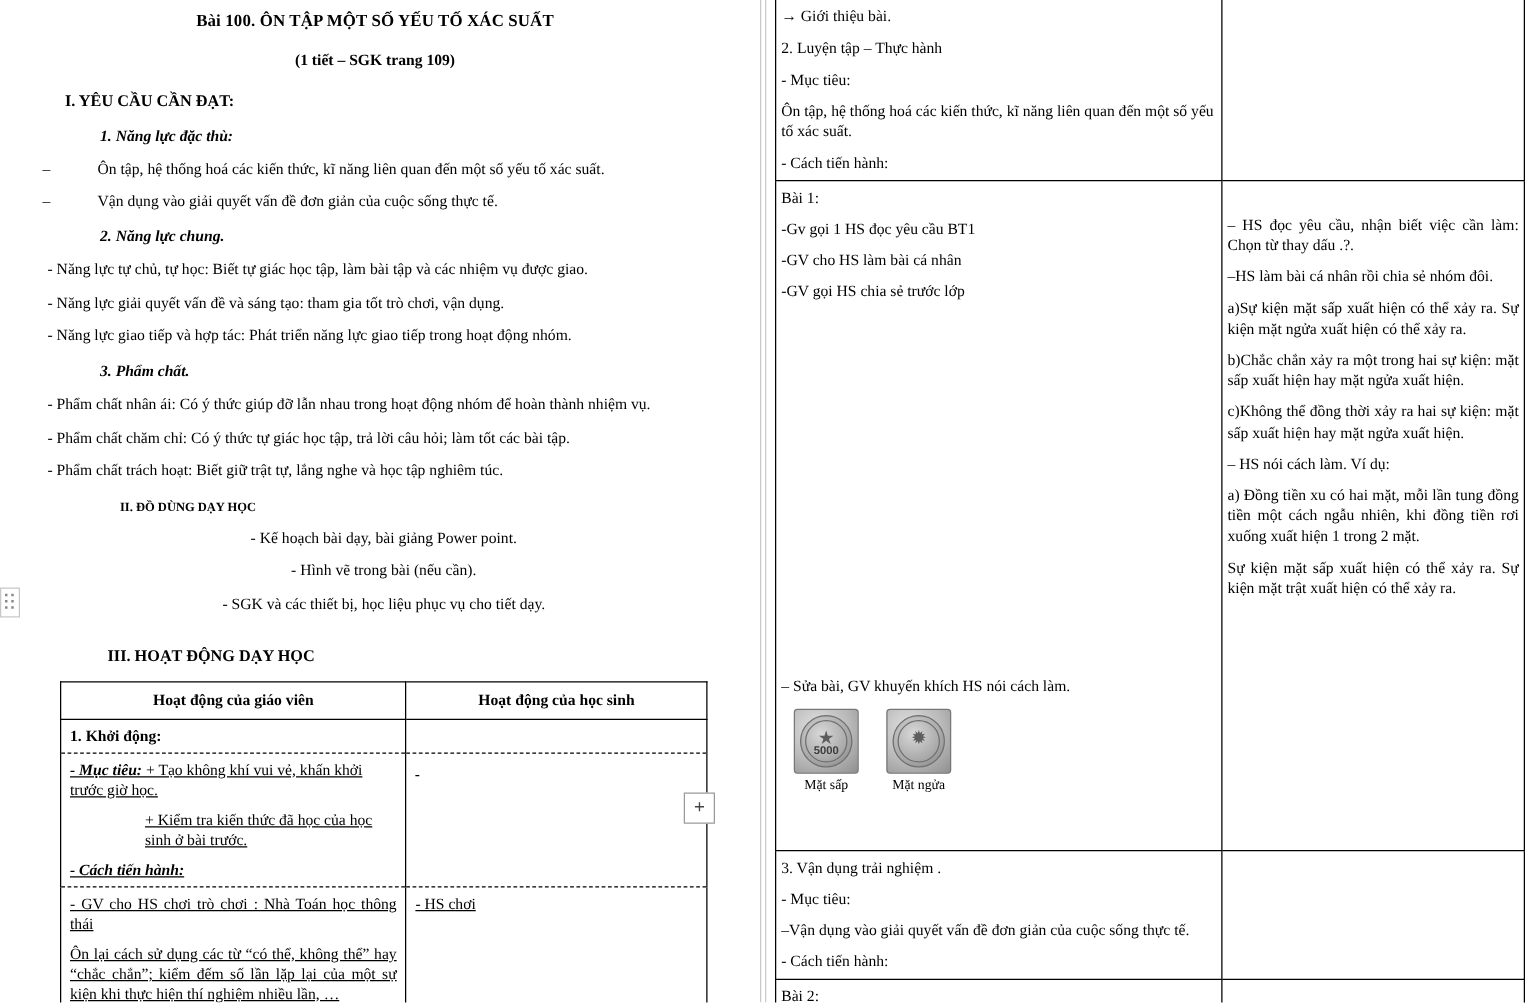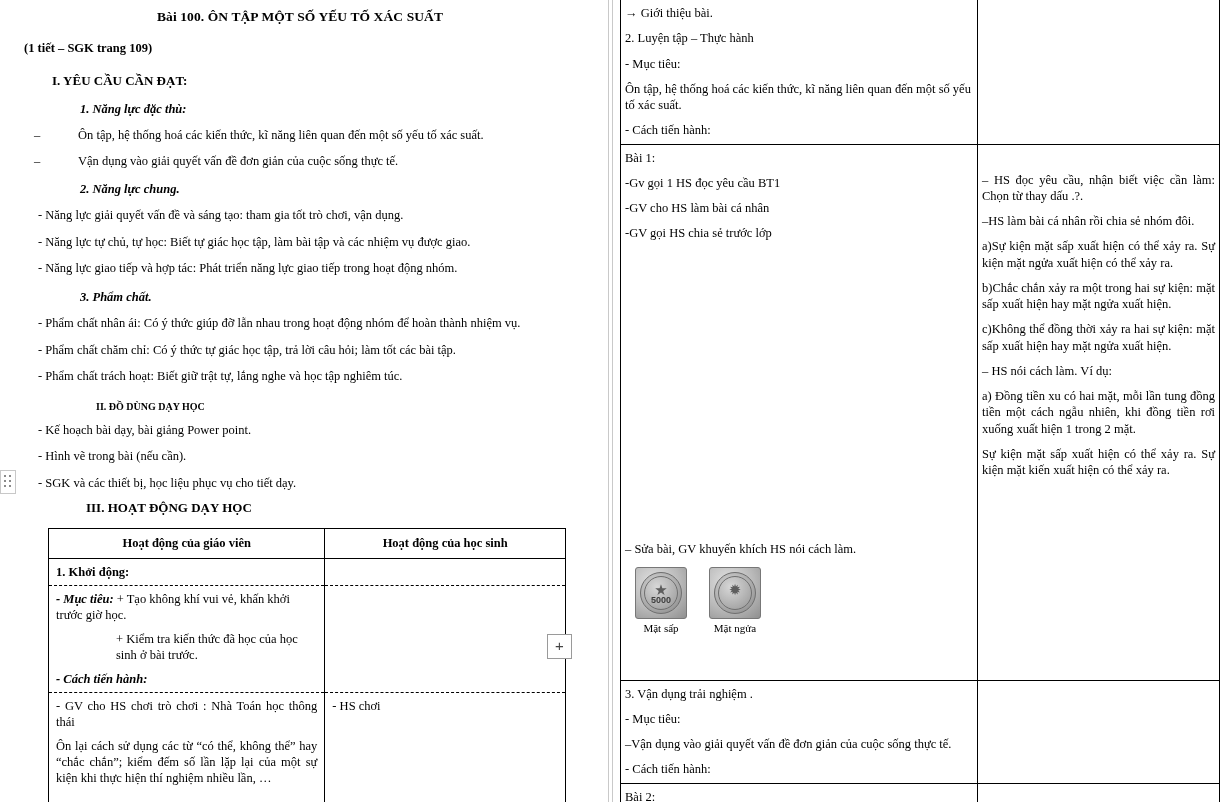--- a/index.html
+++ b/index.html
@@ -36,21 +36,21 @@
     padding: 6px 24px 0 24px;
   }
   .doc-title {
     text-align: center;
     font-weight: bold;
     font-size: 13.5px;
     margin: 3px 0 0 0;
     letter-spacing: .1px;
   }
   .doc-sub {
-    text-align: left;
+    text-align: center;
     font-weight: bold;
     font-size: 12.5px;
     margin: 16px 0 0 0;
   }
   .h-sec {
     font-weight: bold;
     font-size: 13px;
     margin: 17px 0 0 28px;
   }
   .h-sub {
@@ -71,30 +71,31 @@
   }
   .bullet-text {
     flex: 1;
   }
   .para {
     font-size: 12.5px;
     margin: 11px 0 0 14px;
     line-height: 1.25;
   }
   .para.indent {
+    text-align: center;
   }
   .h-sec2 {
     font-weight: bold;
     font-size: 10px;
     margin: 16px 0 0 72px;
   }
   .h-sec3 {
     font-weight: bold;
     font-size: 13px;
-    margin: 8px 0 0 62px;
+    margin: 25px 0 0 62px;
   }
   
   .tbl {
     margin: 12px 0 0 24px;
     width: 518px;
     border-collapse: collapse;
     font-size: 12.5px;
   }
   .tbl td, .tbl th {
     border: 1px solid #000;
@@ -108,21 +109,21 @@
     font-size: 12.5px;
   }
   .cell-p {
     margin: 0 0 8px 0;
     line-height: 1.28;
   }
   .cell-p:last-child { margin-bottom: 0; }
   .dash-b {
     border-bottom: 1px dashed #000 !important;
   }
-  .nb-top { border-top: none !important; }
+  .nb-top { border-top: none !important; text-decoration: underline; }
   .just { text-align: justify; }
   
   .plus-box {
     position: absolute;
     left: 547px;
     top: 634px;
     width: 23px;
     height: 23px;
     border: 1px solid #9a9a9a;
     background: #fff;
@@ -267,22 +268,22 @@
       <div class="bullet-row">
         <span class="bullet-dash">–</span>
         <span class="bullet-text">Ôn tập, hệ thống hoá các kiến thức, kĩ năng liên quan đến một số yếu tố xác suất.</span>
       </div>
       <div class="bullet-row">
         <span class="bullet-dash">–</span>
         <span class="bullet-text">Vận dụng vào giải quyết vấn đề đơn giản của cuộc sống thực tế.</span>
       </div>
 
       <div class="h-sub">2. Năng lực chung.</div>
+      <div class="para">- Năng lực tự chủ, tự học: Biết tự giác học tập, làm bài tập và các nhiệm vụ được giao.</div>
       <div class="para">- Năng lực giải quyết vấn đề và sáng tạo: tham gia tốt trò chơi, vận dụng.</div>
-      <div class="para">- Năng lực tự chủ, tự học: Biết tự giác học tập, làm bài tập và các nhiệm vụ được giao.</div>
       <div class="para">- Năng lực giao tiếp và hợp tác: Phát triển năng lực giao tiếp trong hoạt động nhóm.</div>
 
       <div class="h-sub">3. Phẩm chất.</div>
       <div class="para">- Phẩm chất nhân ái: Có ý thức giúp đỡ lẫn nhau trong hoạt động nhóm để hoàn thành nhiệm vụ.</div>
       <div class="para">- Phẩm chất chăm chỉ: Có ý thức tự giác học tập, trả lời câu hỏi; làm tốt các bài tập.</div>
       <div class="para">- Phẩm chất trách hoạt: Biết giữ trật tự, lắng nghe và học tập nghiêm túc.</div>
 
       <div class="h-sec2">II. ĐỒ DÙNG DẠY HỌC</div>
       <div class="para indent">- Kế hoạch bài dạy, bài giảng Power point.</div>
       <div class="para indent">- Hình vẽ trong bài (nếu cần).</div>
@@ -385,21 +386,21 @@
         </td>
         <td>
           <div style="height:22px"></div>
           <div class="rp just">– HS đọc yêu cầu, nhận biết việc cần làm: Chọn từ thay dấu .?.</div>
           <div class="rp just">–HS làm bài cá nhân rồi chia sẻ nhóm đôi.</div>
           <div class="rp just">a)Sự kiện mặt sấp xuất hiện có thể xảy ra. Sự kiện mặt ngửa xuất hiện có thể xảy ra.</div>
           <div class="rp just">b)Chắc chắn xảy ra một trong hai sự kiện: mặt sấp xuất hiện hay mặt ngửa xuất hiện.</div>
           <div class="rp just">c)Không thể đồng thời xảy ra hai sự kiện: mặt sấp xuất hiện hay mặt ngửa xuất hiện.</div>
           <div class="rp just">– HS nói cách làm. Ví dụ:</div>
           <div class="rp just">a) Đồng tiền xu có hai mặt, mỗi lần tung đồng tiền một cách ngẫu nhiên, khi đồng tiền rơi xuống     xuất hiện 1 trong 2 mặt.</div>
-          <div class="rp just">Sự kiện mặt sấp xuất hiện có thể xảy ra. Sự kiện mặt kiến xuất hiện có thể xảy ra.</div>
+          <div class="rp just">Sự kiện mặt sấp xuất hiện có thể xảy ra. Sự kiện mặt trật xuất hiện có thể xảy ra.</div>
         </td>
       </tr>
       <tr>
         <td>
           <div class="rp bold">3. Vận dụng trải nghiệm .</div>
           <div class="rp">- Mục tiêu:</div>
           <div class="rp">–Vận dụng vào giải quyết vấn đề đơn giản của cuộc sống thực tế.</div>
           <div class="rp">- Cách tiến hành:</div>
         </td>
         <td>&nbsp;</td>

